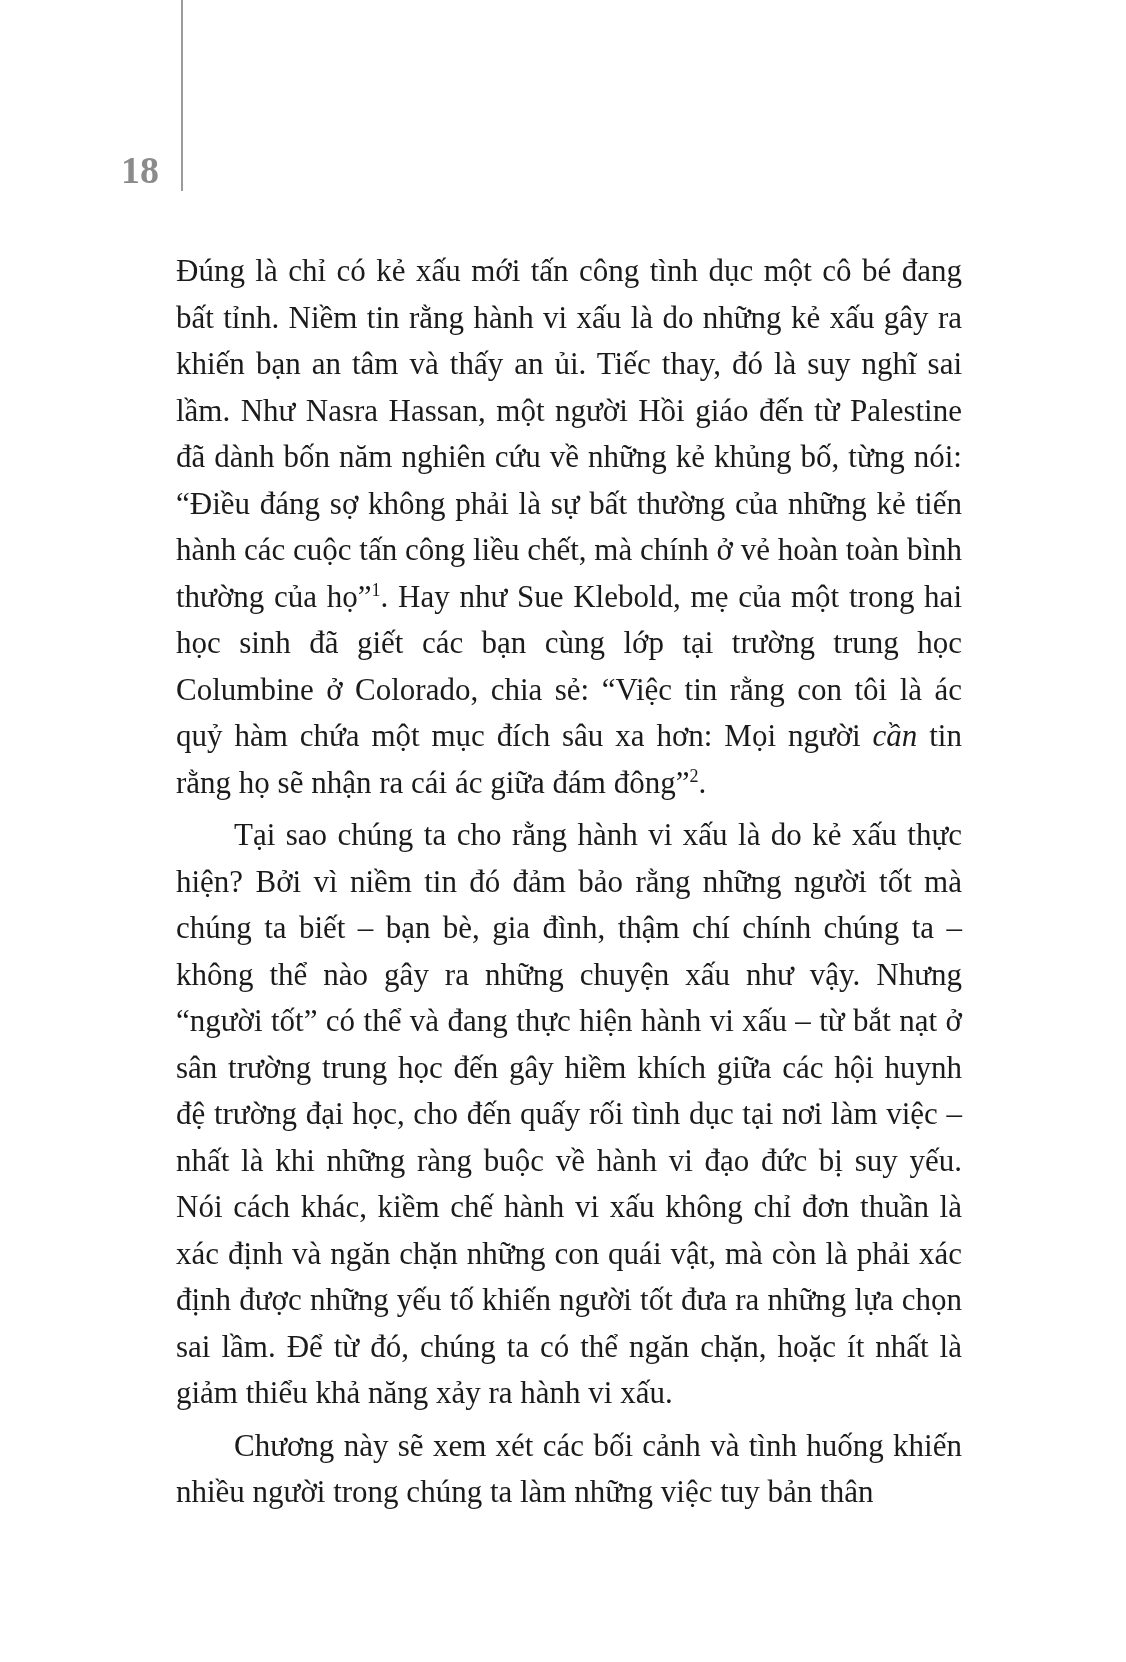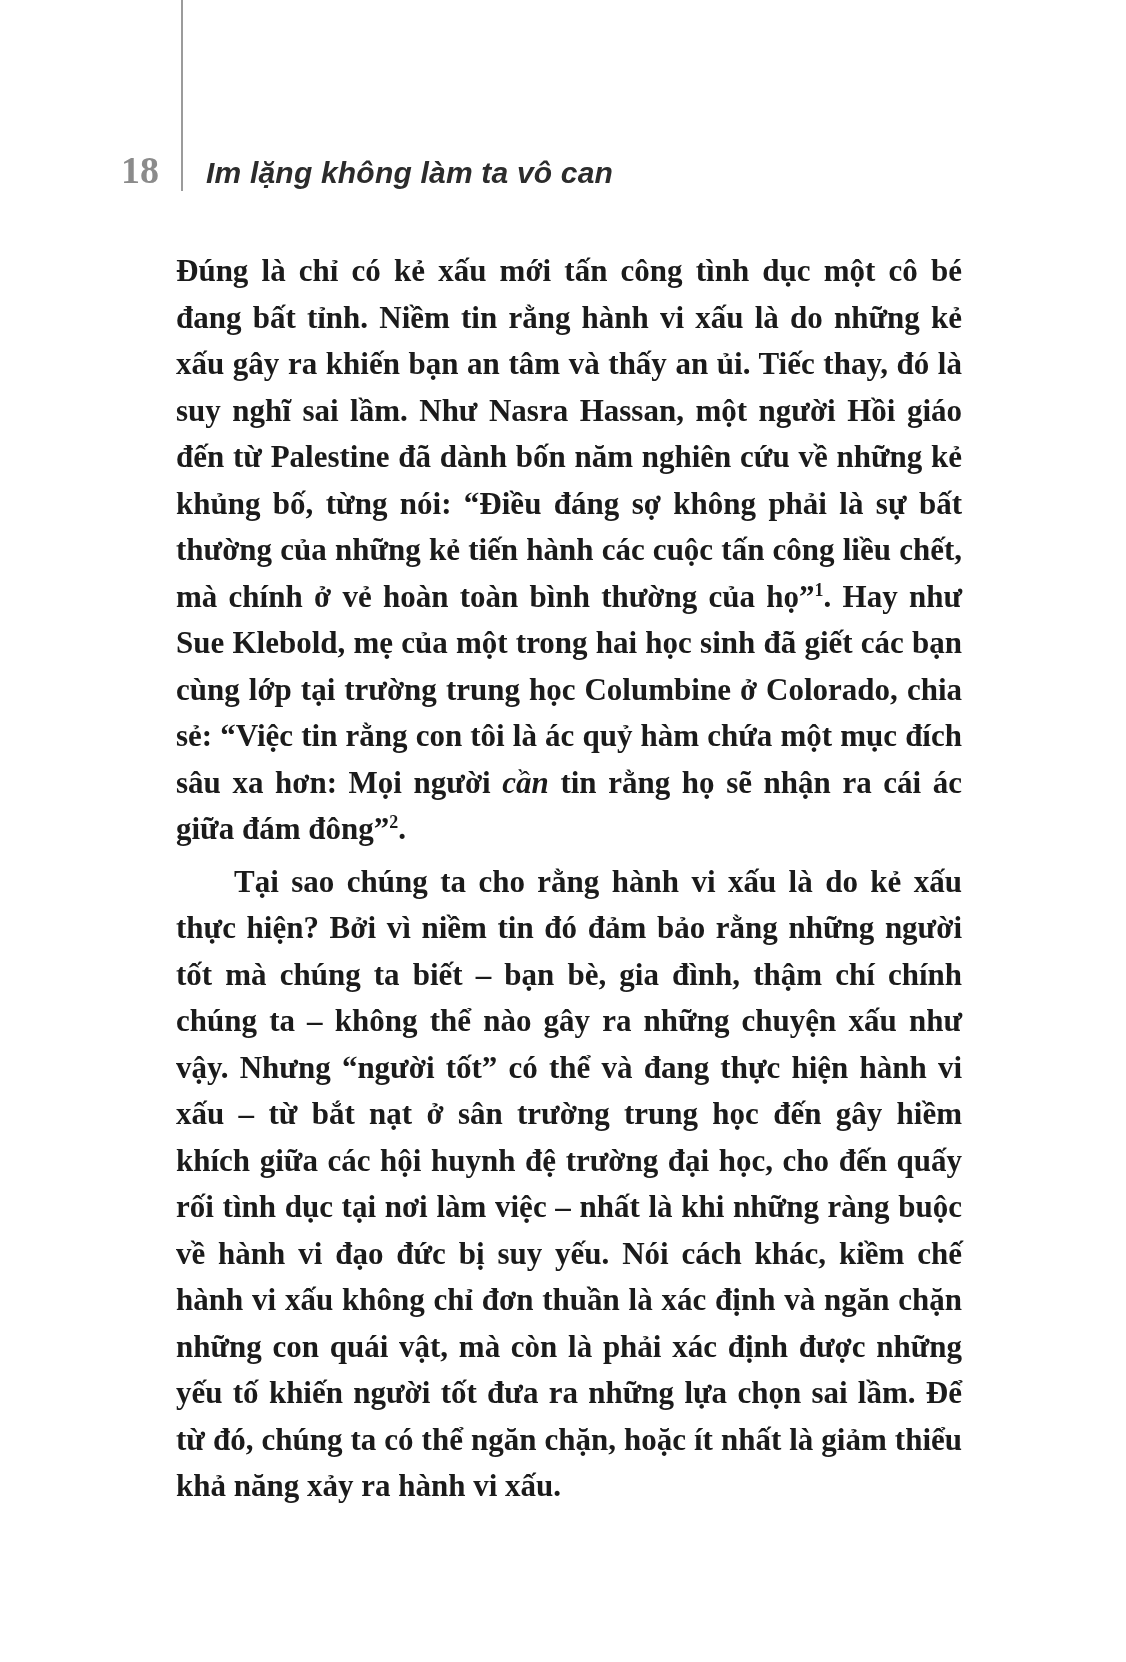--- a/index.html
+++ b/index.html
@@ -52,39 +52,38 @@
     left: 176px;
     top: 248px;
     width: 786px;
     color: var(--body-text, #1b1b1b);
     font-size: 31px;
     line-height: 46.5px;
   }
   .para {
     margin: 0 0 6px 0;
     text-align: justify;
-    font-weight: bold;
   }
   .para.indent {
     text-indent: 58px;
   }
   .em {
     font-style: italic;
   }
   sup {
     font-size: 0.58em;
     line-height: 0;
     vertical-align: super;
   }
 </style>
 </head>
 <body>
 
 <div class="page">
   <div class="header-divider"></div>
   <div class="page-number">18</div>
-  <div class="running-title">Im lặng không làm ta vô can</div>
 
   <div class="body-text">
       <p class="para"><span>Đúng là chỉ có kẻ xấu mới tấn công tình dục một cô bé đang bất tỉnh. Niềm tin rằng hành vi xấu là do những kẻ xấu gây ra khiến bạn an tâm và thấy an ủi. Tiếc thay, đó là suy nghĩ sai lầm. Như Nasra Hassan, một người Hồi giáo đến từ Palestine đã dành bốn năm nghiên cứu về những kẻ khủng bố, từng nói: “Điều đáng sợ không phải là sự bất thường của những kẻ tiến hành các cuộc tấn công liều chết, mà chính ở vẻ hoàn toàn bình thường của họ”</span><sup>1</sup><span>. Hay như Sue Klebold, mẹ của một trong hai học sinh đã giết các bạn cùng lớp tại trường trung học Columbine ở Colorado, chia sẻ: “Việc tin rằng con tôi là ác quỷ hàm chứa một mục đích sâu xa hơn: Mọi người </span><span class="em">cần</span><span> tin rằng họ sẽ nhận ra cái ác giữa đám đông”</span><sup>2</sup><span>.</span></p>
       <p class="para indent"><span>Tại sao chúng ta cho rằng hành vi xấu là do kẻ xấu thực hiện? Bởi vì niềm tin đó đảm bảo rằng những người tốt mà chúng ta biết – bạn bè, gia đình, thậm chí chính chúng ta – không thể nào gây ra những chuyện xấu như vậy. Nhưng “người tốt” có thể và đang thực hiện hành vi xấu – từ bắt nạt ở sân trường trung học đến gây hiềm khích giữa các hội huynh đệ trường đại học, cho đến quấy rối tình dục tại nơi làm việc – nhất là khi những ràng buộc về hành vi đạo đức bị suy yếu. Nói cách khác, kiềm chế hành vi xấu không chỉ đơn thuần là xác định và ngăn chặn những con quái vật, mà còn là phải xác định được những yếu tố khiến người tốt đưa ra những lựa chọn sai lầm. Để từ đó, chúng ta có thể ngăn chặn, hoặc ít nhất là giảm thiểu khả năng xảy ra hành vi xấu.</span></p>
+      <p class="para indent"><span>Chương này sẽ xem xét các bối cảnh và tình huống khiến nhiều người trong chúng ta làm những việc tuy bản thân</span></p>
     </div>
 </div>
 
 </body></html>

